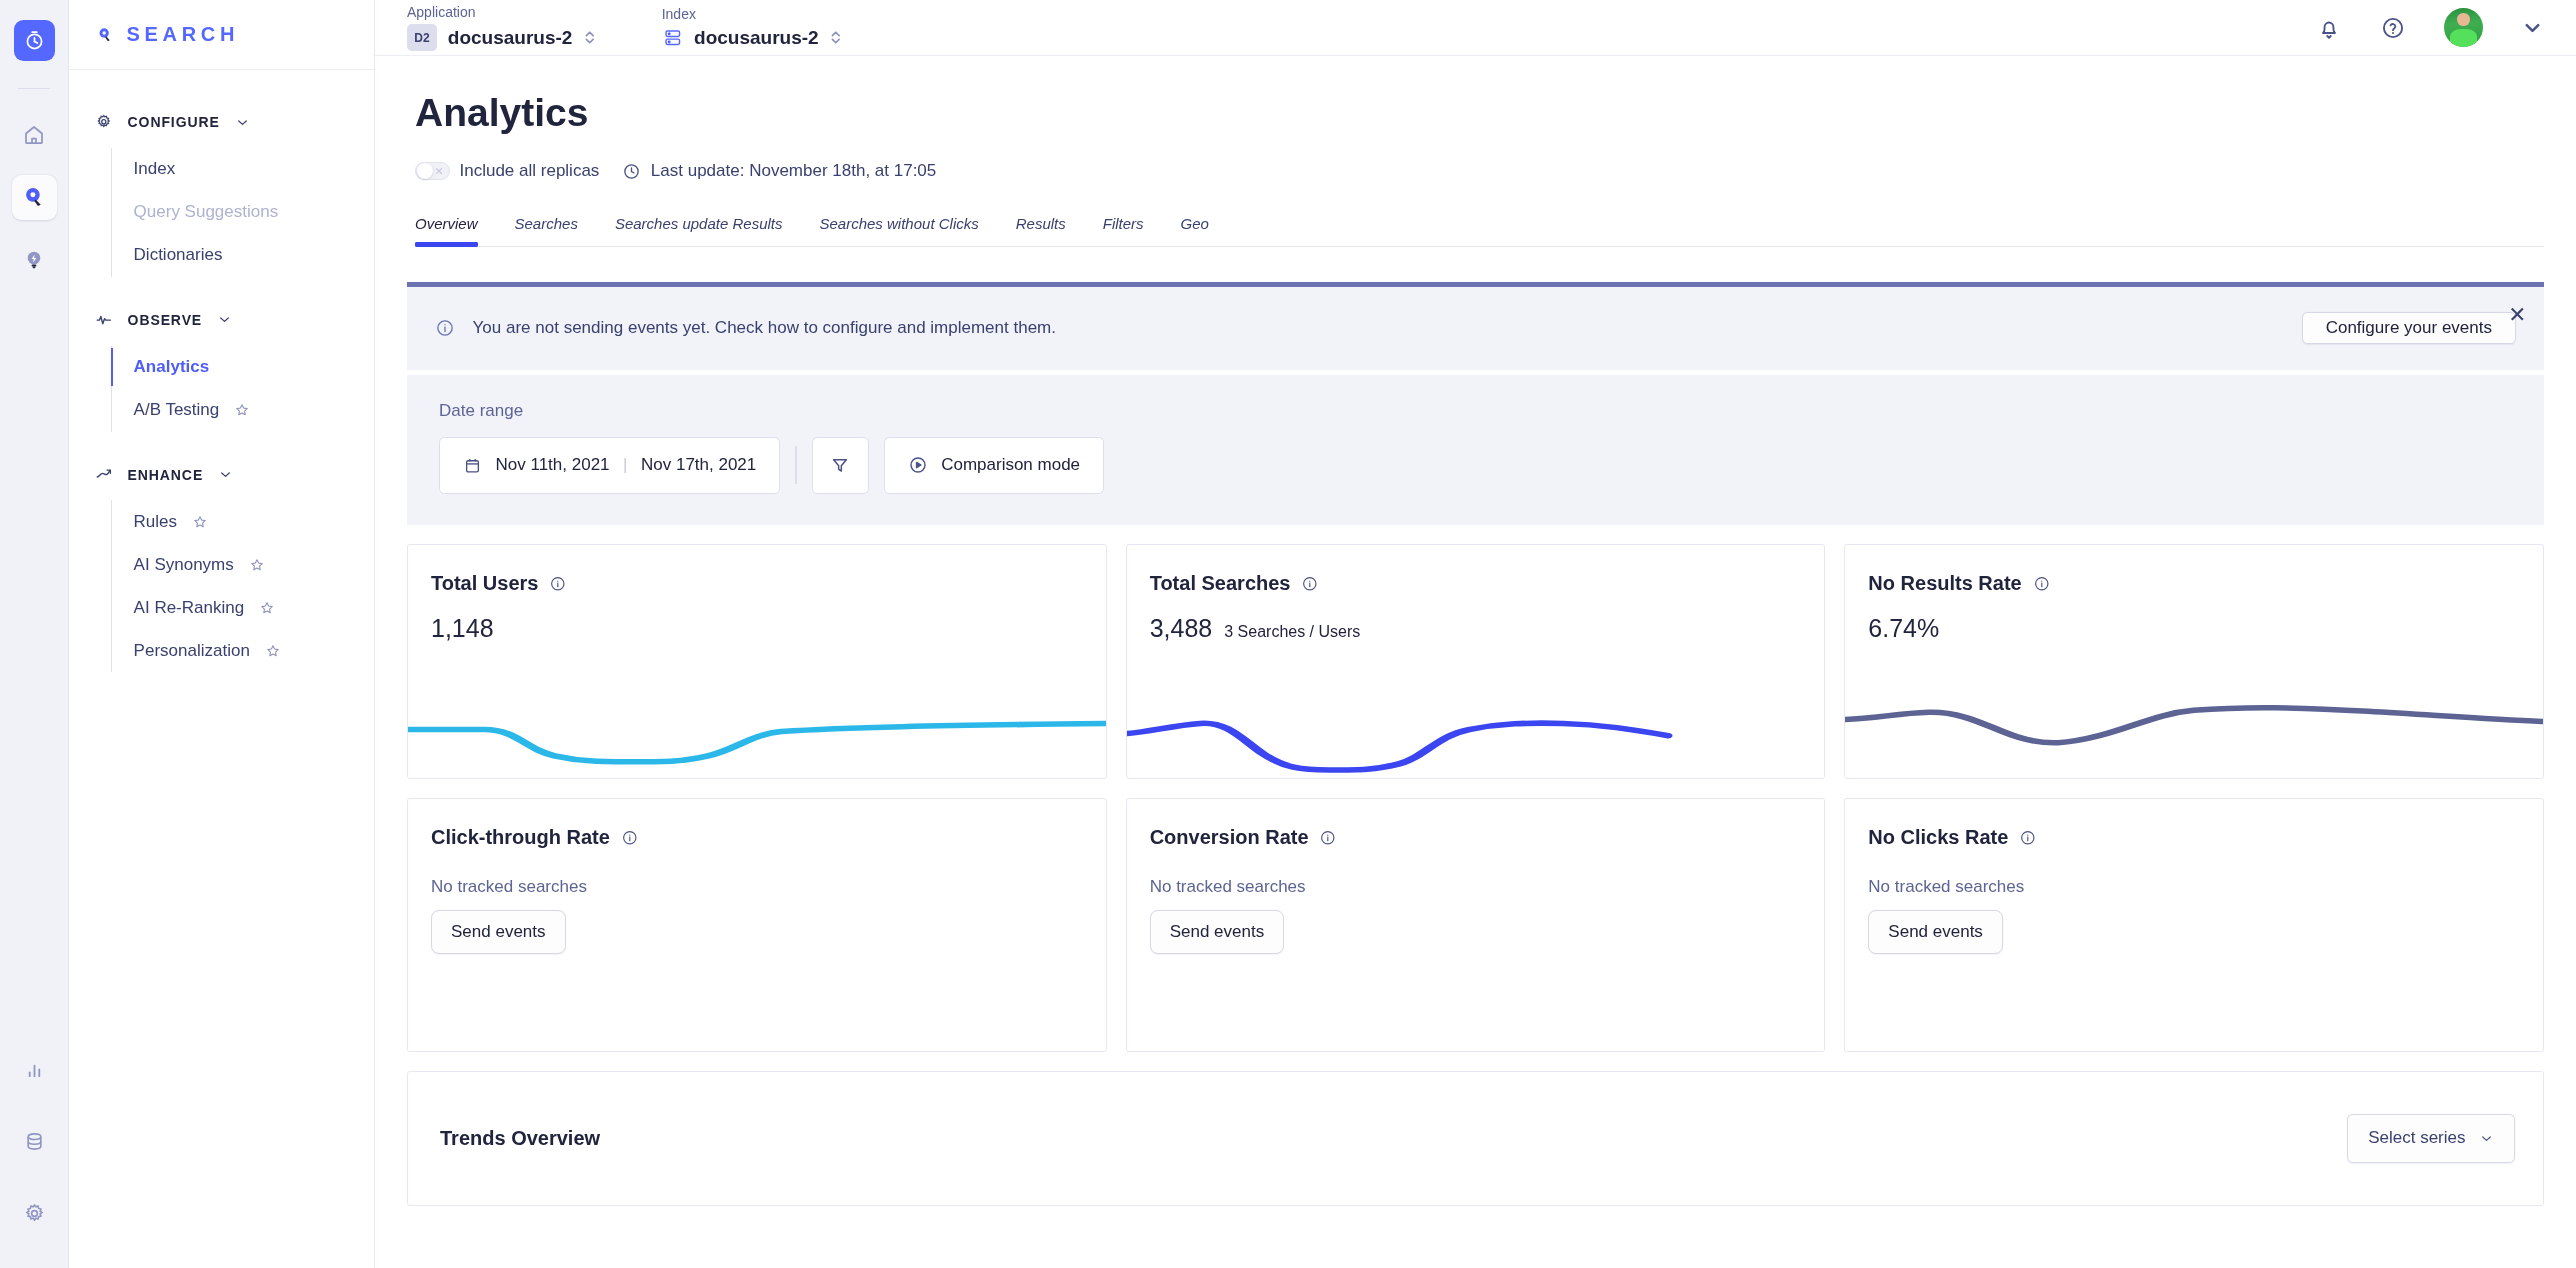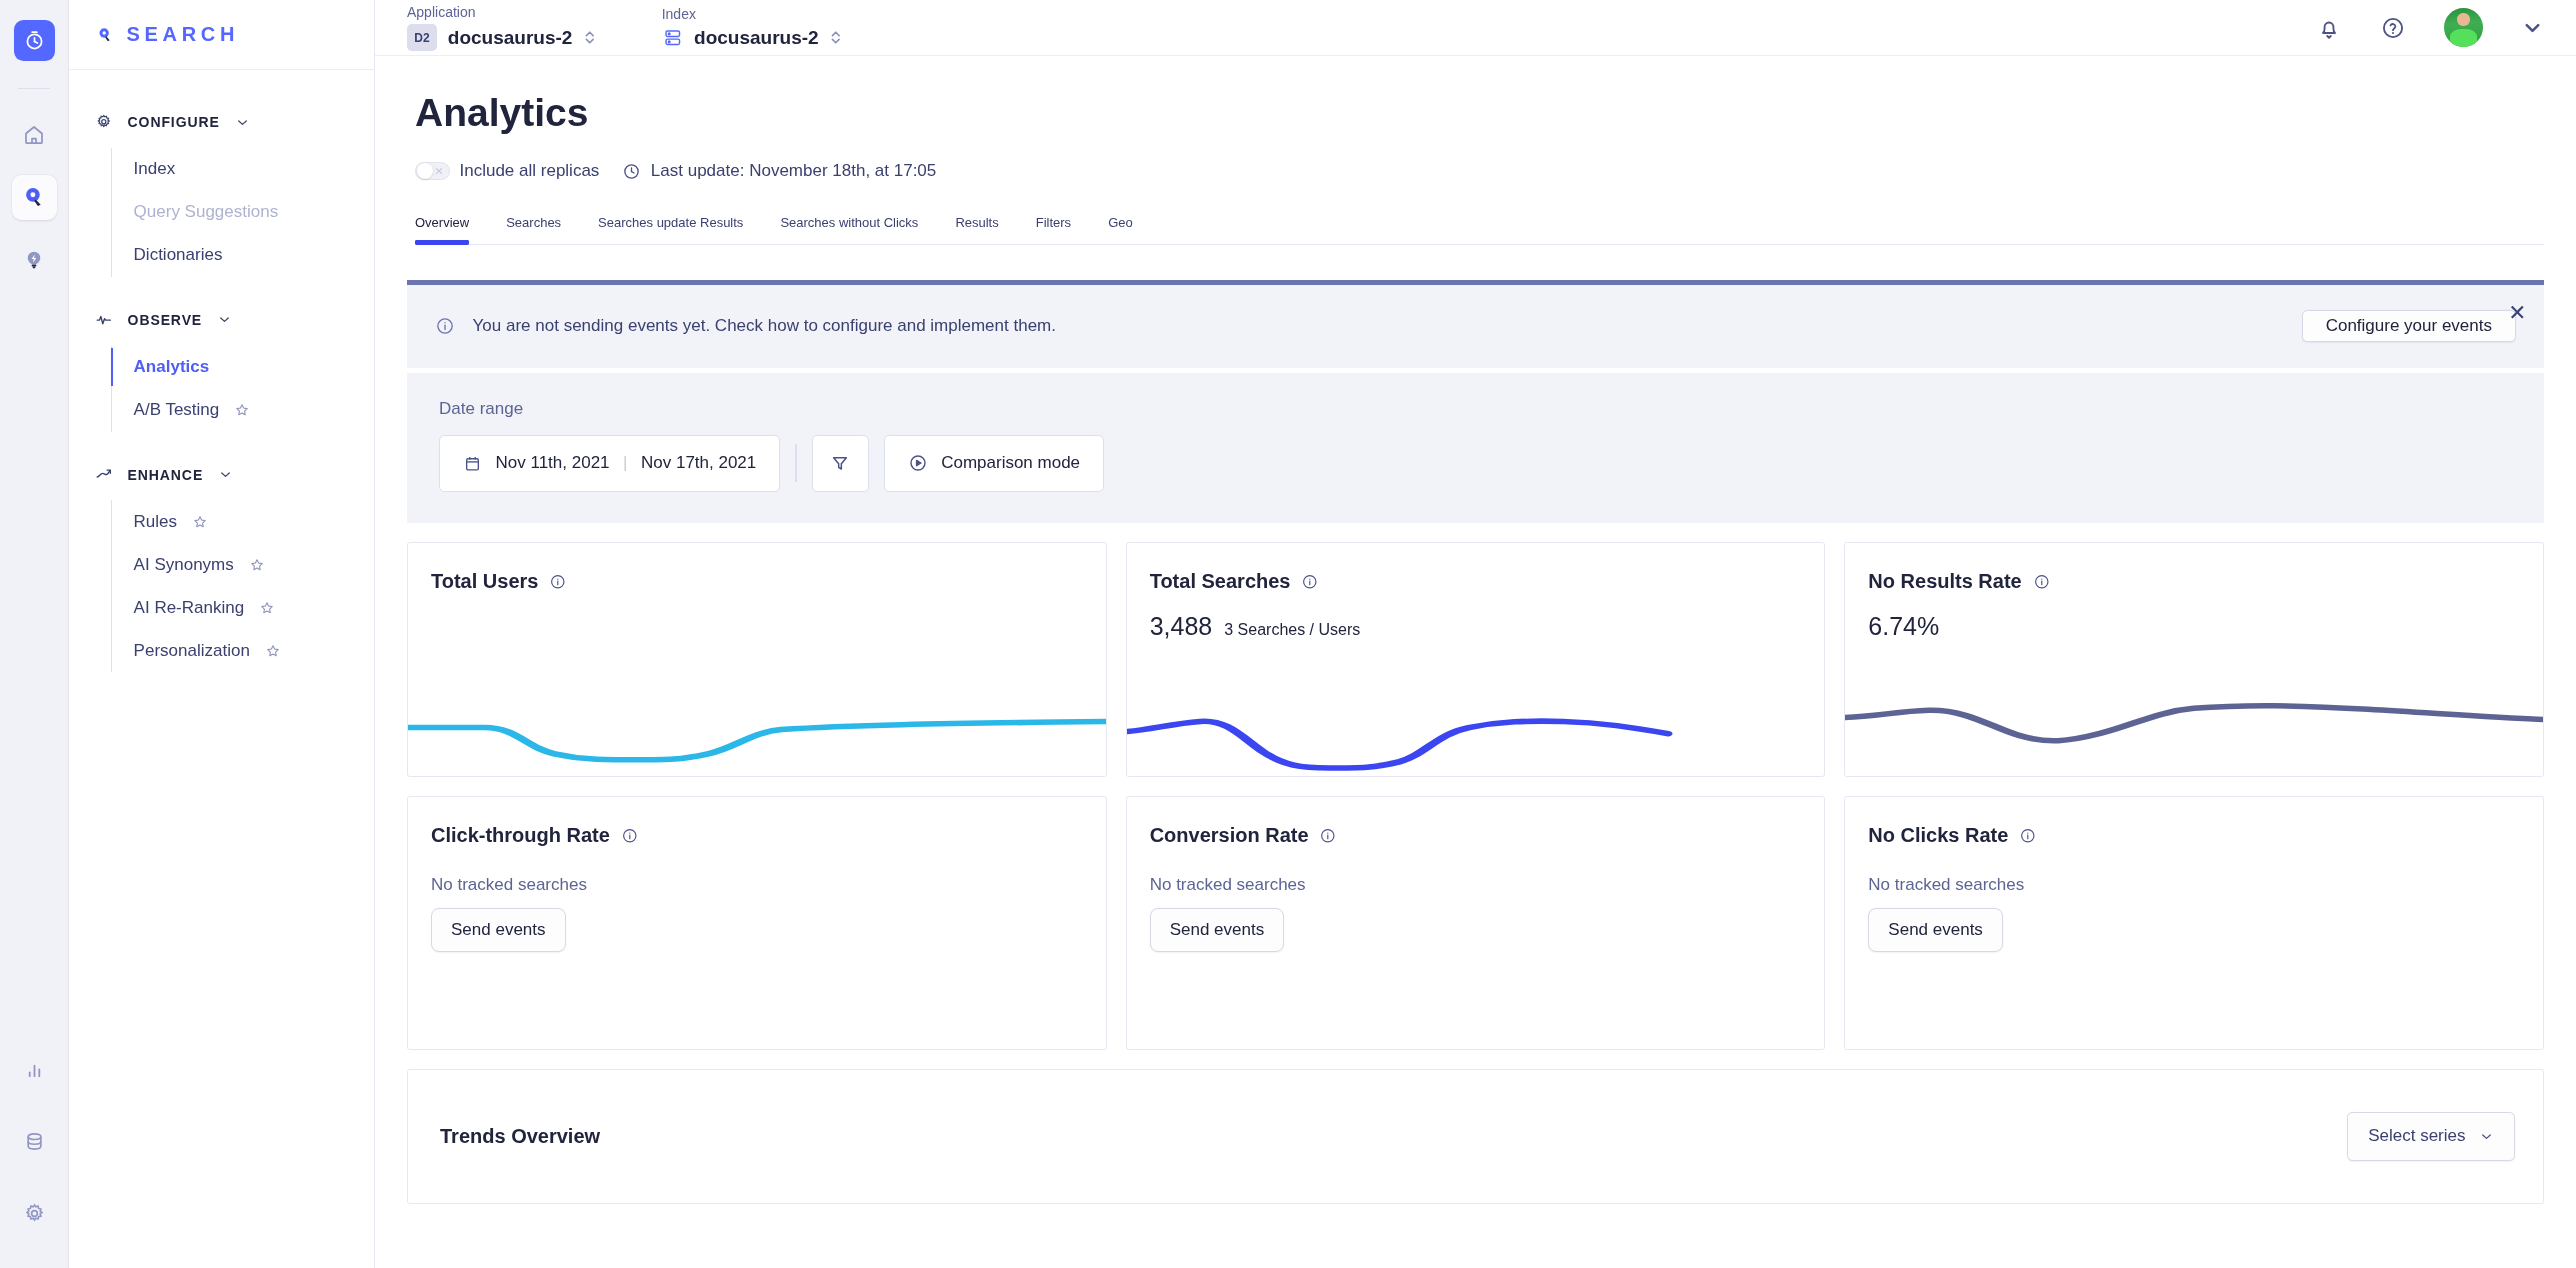--- a/index.html
+++ b/index.html
@@ -123,21 +123,21 @@
   }
   .toggle-knob {
     width: 16px; height: 16px; border-radius: 50%; background: #fff;
     box-shadow: 0 0.7px 2px rgba(40,45,90,.22); margin-left: 0.7px;
   }
   .toggle-x { position: absolute; right: 5.4px; color: #c3c6dd; font-size: 10.8px; line-height: 1; }
   .meta-text { font-size: 17px; color: #3a416f; }
   .meta-item { display: flex; align-items: center; gap: 9.5px; }
 
   .tabs { display: flex; align-items: flex-end; gap: 37px; margin: 34px 0 0 8px; border-bottom: 1.4px solid #e6e7f2; }
-  .tab { font-size: 13px; color: #3a416f; padding-bottom: 13.5px; position: relative; }
+  .tab { font-size: 15px; color: #3a416f; padding-bottom: 13.5px; position: relative; font-style: italic; }
   .tab.active { color: #21243d; }
   .tab.active::after {
     content: ""; position: absolute; left: 0; right: 0; bottom: -1.4px;
     height: 4.7px; background: #3b46f1; border-radius: 1.4px;
   }
 
   
   .banner {
     margin-top: 35px; background: #f2f3f9;
     border-top: 5.4px solid #6b74b0;
@@ -571,20 +571,24 @@
         <div class="card-head">
           <span class="card-title">Total Users</span>
           <span class="icon">
             <svg width="17.6" height="17.6" viewBox="0 0 24 24" fill="none" stroke="#4b5286" stroke-width="1.6" stroke-linecap="round">
               <circle cx="12" cy="12" r="8.4"></circle>
                 <path d="M12 8.2 v.2"></path>
                 <path d="M12 11 v5"></path>
             </svg>
           </span>
         </div>
+        <div class="card-value">
+          <span>1,148</span>
+          <span class="card-sub"></span>
+        </div>
         <div class="spark">
           <svg viewBox="0 0 400 100" preserveAspectRatio="none">
             <path d="M0,52 C14,52 26,52 44,52 C62,52 68,72 84,78 C100,84 112,84 130,84 C150,84 156,84 172,78 C188,72 196,57 214,54 C250,50 300,48 400,46" fill="none" stroke="#2bb8e8" stroke-width="5.5" stroke-linecap="round"></path>
           </svg>
         </div>
       </div>
 
       <div class="card">
         <div class="card-head">
           <span class="card-title">Total Searches</span>

